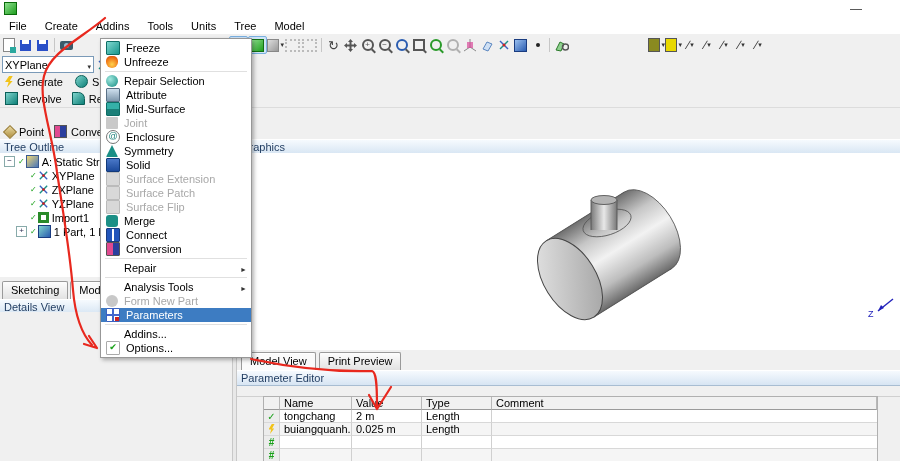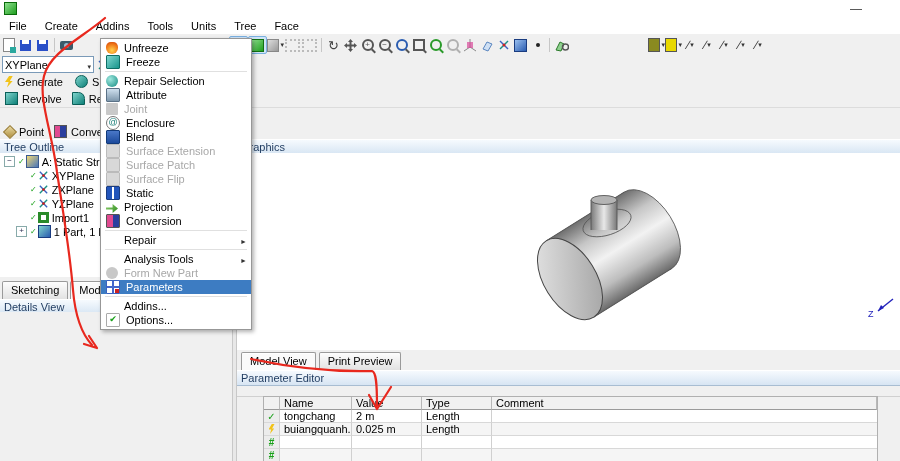--- a/index.html
+++ b/index.html
@@ -138,21 +138,21 @@
     <span class="minbtn">—</span>
   </div>
 
   <div class="abs menubar">
     <span>File</span>
     <span>Create</span>
     <span>Addins</span>
     <span>Tools</span>
     <span>Units</span>
     <span>Tree</span>
-    <span>Face</span>
+    <span>Model</span>
   </div>
 
   <div class="abs trow" style="top:34px;height:22px">
     <span class="tbi">
         <span class="sheet"></span>
       </span>
     <span class="tbi">
         <span class="floppy"></span>
       </span>
     <span class="tbi">
@@ -462,67 +462,75 @@
       <span class="pcell stat st-hash"></span>
       <span class="pcell c1"></span>
       <span class="pcell c2"></span>
       <span class="pcell c3"></span>
       <span class="pcell c4"></span>
     </div>
   </div>
 
   <div class="abs menu">
     <div class="mi">
+        <span class="mic ic-freeze"></span>
+        <span class="mil">Freeze</span>
+      </div>
+    <div class="mi">
         <span class="mic ic-unfreeze"></span>
         <span class="mil">Unfreeze</span>
       </div>
-    <div class="mi">
-        <span class="mic ic-freeze"></span>
-        <span class="mil">Freeze</span>
-      </div>
     <div class="msep"></div>
     <div class="mi">
         <span class="mic ic-named"></span>
         <span class="mil">Repair Selection</span>
       </div>
     <div class="mi">
         <span class="mic ic-attr"></span>
         <span class="mil">Attribute</span>
+      </div>
+    <div class="mi">
+        <span class="mic ic-mid"></span>
+        <span class="mil">Mid-Surface</span>
       </div>
     <div class="mi disabled">
         <span class="mic ic-joint"></span>
         <span class="mil">Joint</span>
       </div>
     <div class="mi">
         <span class="mic ic-encl"></span>
         <span class="mil">Enclosure</span>
       </div>
     <div class="mi">
+        <span class="mic ic-sym"></span>
+        <span class="mil">Symmetry</span>
+      </div>
+    <div class="mi">
         <span class="mic ic-fill"></span>
-        <span class="mil">Blend</span>
+        <span class="mil">Solid</span>
       </div>
     <div class="mi disabled">
         <span class="mic ic-gray"></span>
         <span class="mil">Surface Extension</span>
       </div>
     <div class="mi disabled">
         <span class="mic ic-gray"></span>
         <span class="mil">Surface Patch</span>
       </div>
     <div class="mi disabled">
         <span class="mic ic-gray"></span>
         <span class="mil">Surface Flip</span>
       </div>
     <div class="mi">
+        <span class="mic ic-merge"></span>
+        <span class="mil">Merge</span>
+      </div>
+    <div class="mi">
         <span class="mic ic-connect"></span>
-        <span class="mil">Static</span>
-      </div>
-    <div class="mi">
-        <span class="mic ic-proj"></span>
-        <span class="mil">Projection</span>
+        <span class="mil">Connect</span>
       </div>
     <div class="mi">
         <span class="mic ic-conv"></span>
         <span class="mil">Conversion</span>
       </div>
     <div class="msep"></div>
     <div class="mi">
         <span class="mic"></span>
         <span class="mil">Repair</span>
         <span class="sub"></span>

